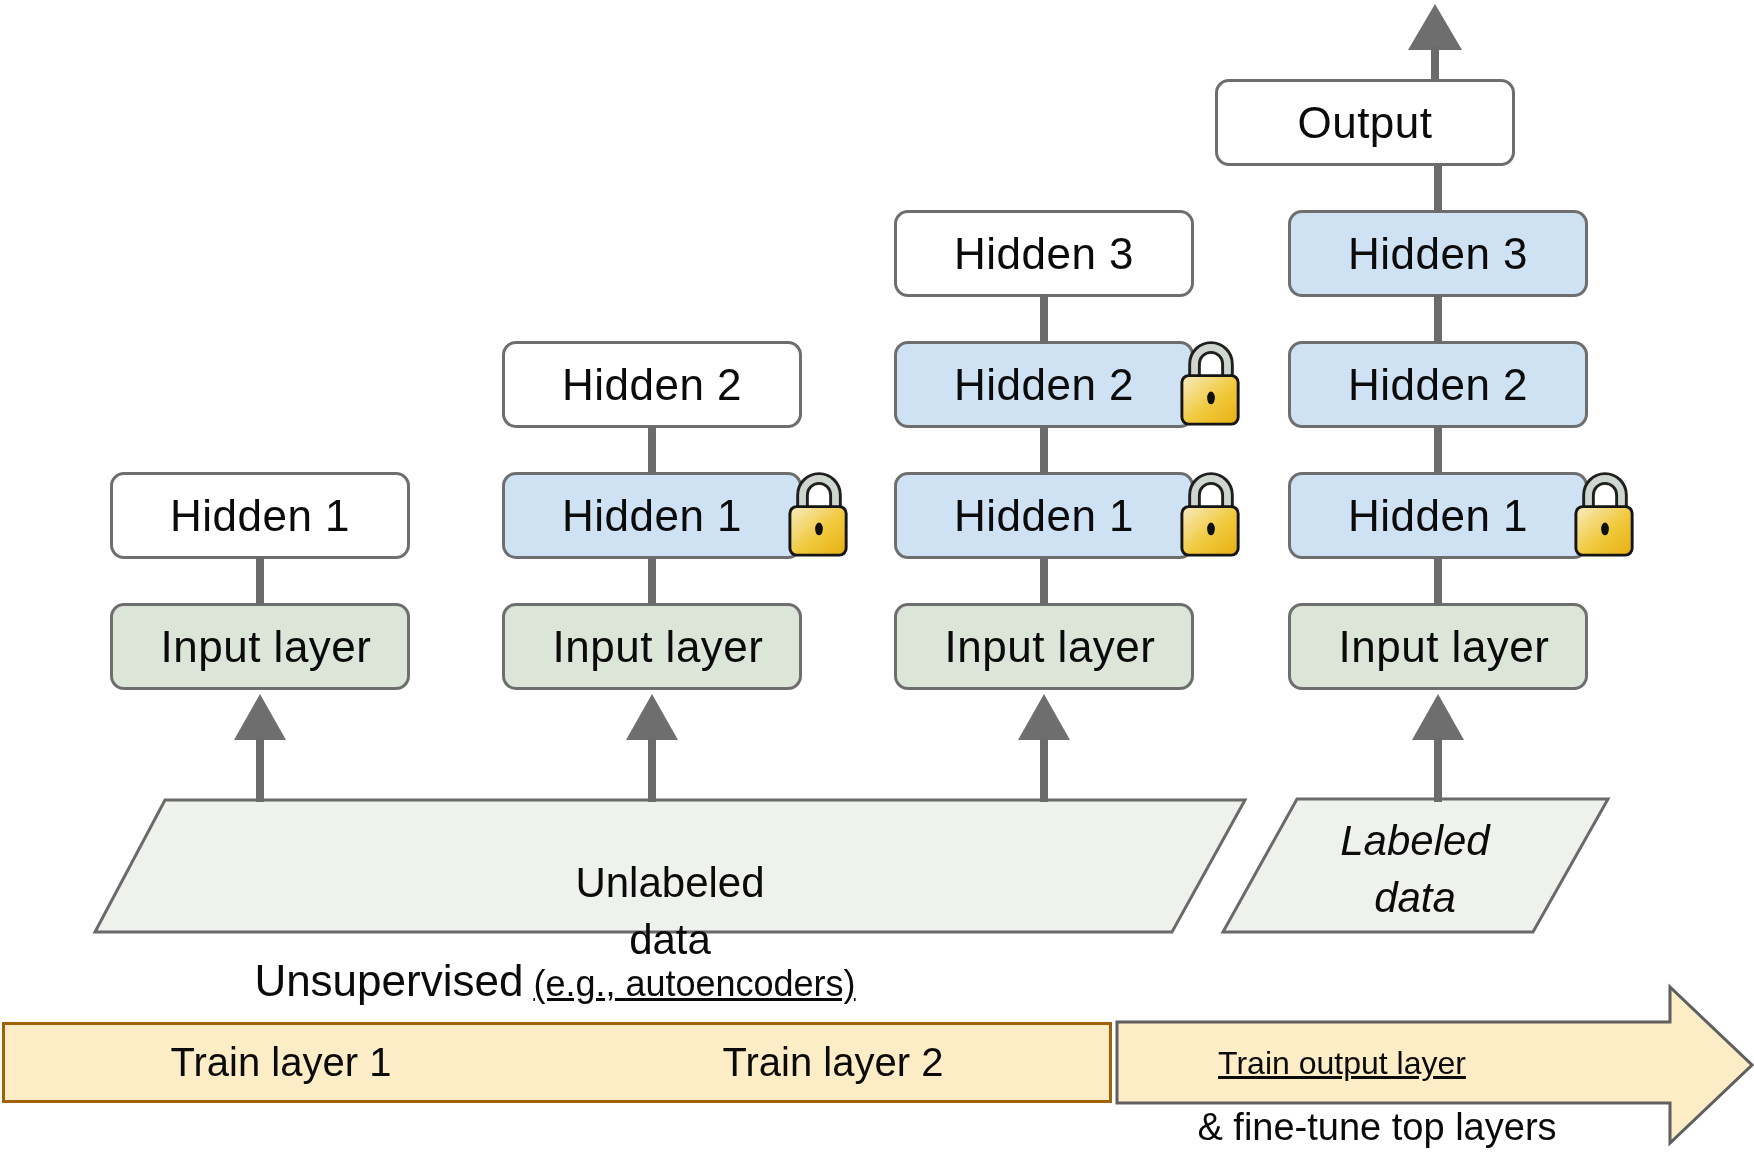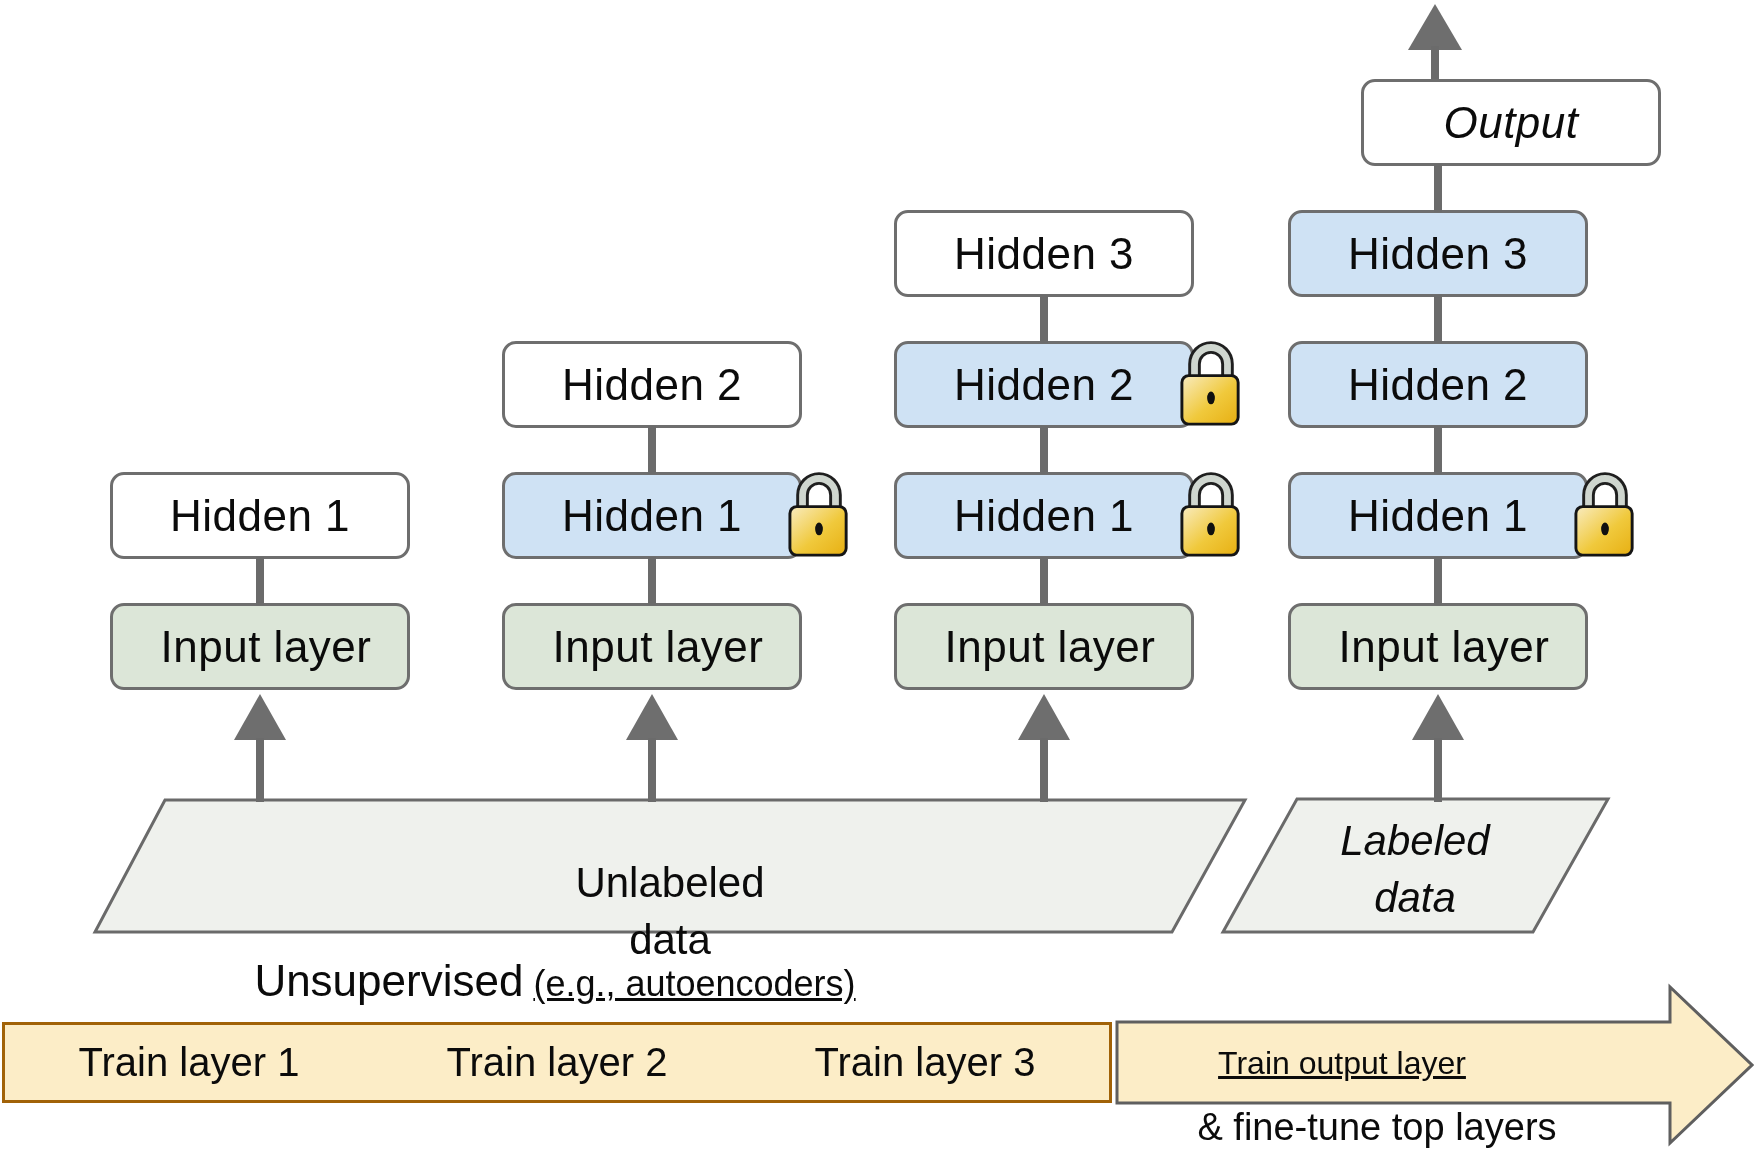--- a/index.html
+++ b/index.html
@@ -82,21 +82,21 @@
   <div class="box blue" style="left:894px;top:472px;">Hidden 1</div>
   <div class="box green" style="left:894px;top:603px;">Input layer</div>
   <div class="connector" style="left:1040px;top:295px;height:48px;"></div>
   <div class="connector" style="left:1040px;top:426px;height:48px;"></div>
   <div class="connector" style="left:1040px;top:557px;height:48px;"></div>
   <div class="tri-up" style="left:1018px;top:694px;"></div>
   <div class="connector" style="left:1040px;top:738px;height:64px;"></div>
 
   <div class="tri-up" style="left:1408px;top:4px;border-left-width:27px;border-right-width:27px;"></div>
   <div class="connector" style="left:1431px;top:46px;height:33px;"></div>
-  <div class="box white" style="left:1361px;top:79px;font-style:italic;">Output</div>
+  <div class="box white" style="left:1215px;top:79px;">Output</div>
   <div class="box blue" style="left:1288px;top:210px;">Hidden 3</div>
   <div class="box blue" style="left:1288px;top:341px;">Hidden 2</div>
   <div class="box blue" style="left:1288px;top:472px;">Hidden 1</div>
   <div class="box green" style="left:1288px;top:603px;">Input layer</div>
   <div class="connector" style="left:1434px;top:164px;height:48px;"></div>
   <div class="connector" style="left:1434px;top:295px;height:48px;"></div>
   <div class="connector" style="left:1434px;top:426px;height:48px;"></div>
   <div class="connector" style="left:1434px;top:557px;height:48px;"></div>
   <div class="tri-up" style="left:1412px;top:694px;"></div>
   <div class="connector" style="left:1434px;top:738px;height:64px;"></div>
@@ -135,18 +135,17 @@
     <div>data</div>
   </div>
 
   <div class="phase" style="left:155px;top:956px;width:800px;">
     <span>Unsupervised</span><span class="paren">(e.g., autoencoders)</span>
   </div>
 
   <div class="band">
     <span class="band-label">Train layer 1</span>
     <span class="band-label">Train layer 2</span>
-    <span class="band-label">Train layer 3</span>
   </div>
   <div class="arrow-label">Train output layer</div>
   <div class="fine-note">&amp; fine-tune top layers</div>
 
 </div>
 
 </body></html>

